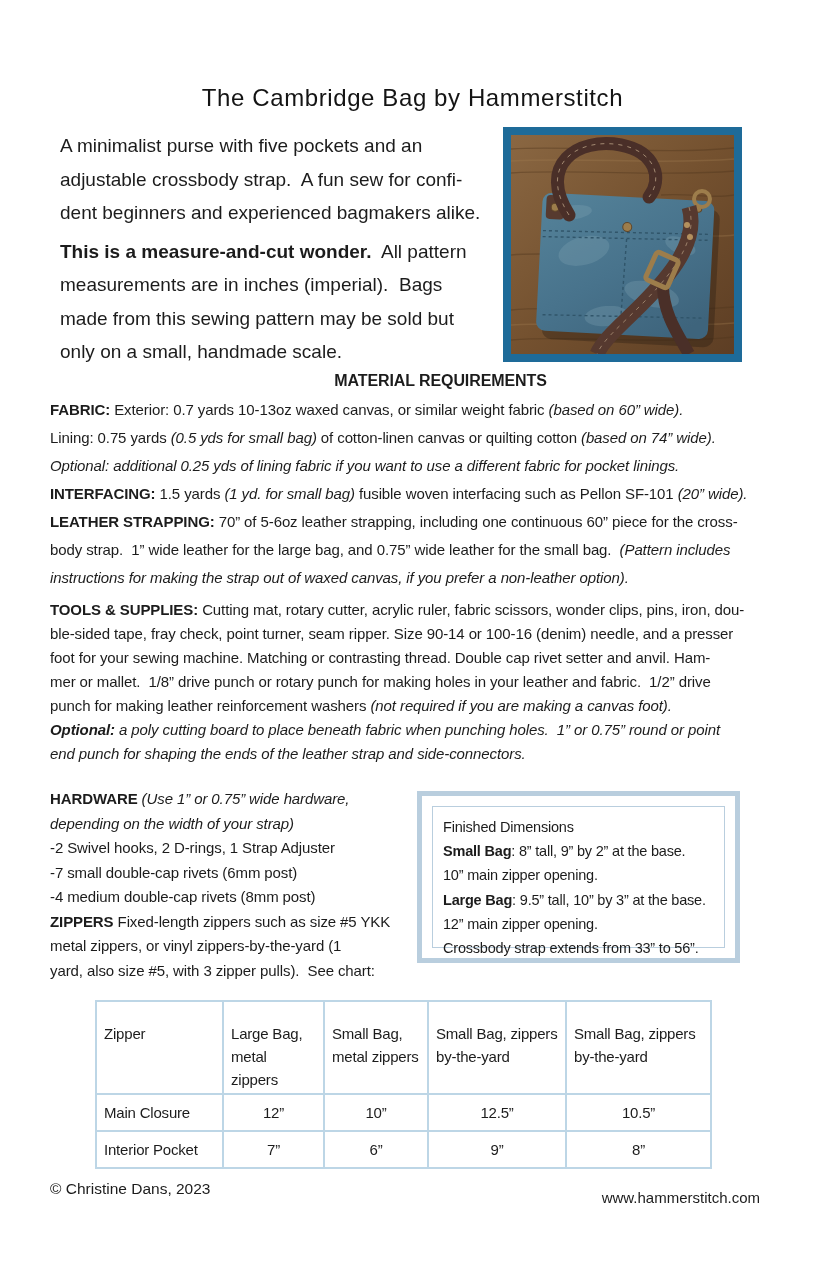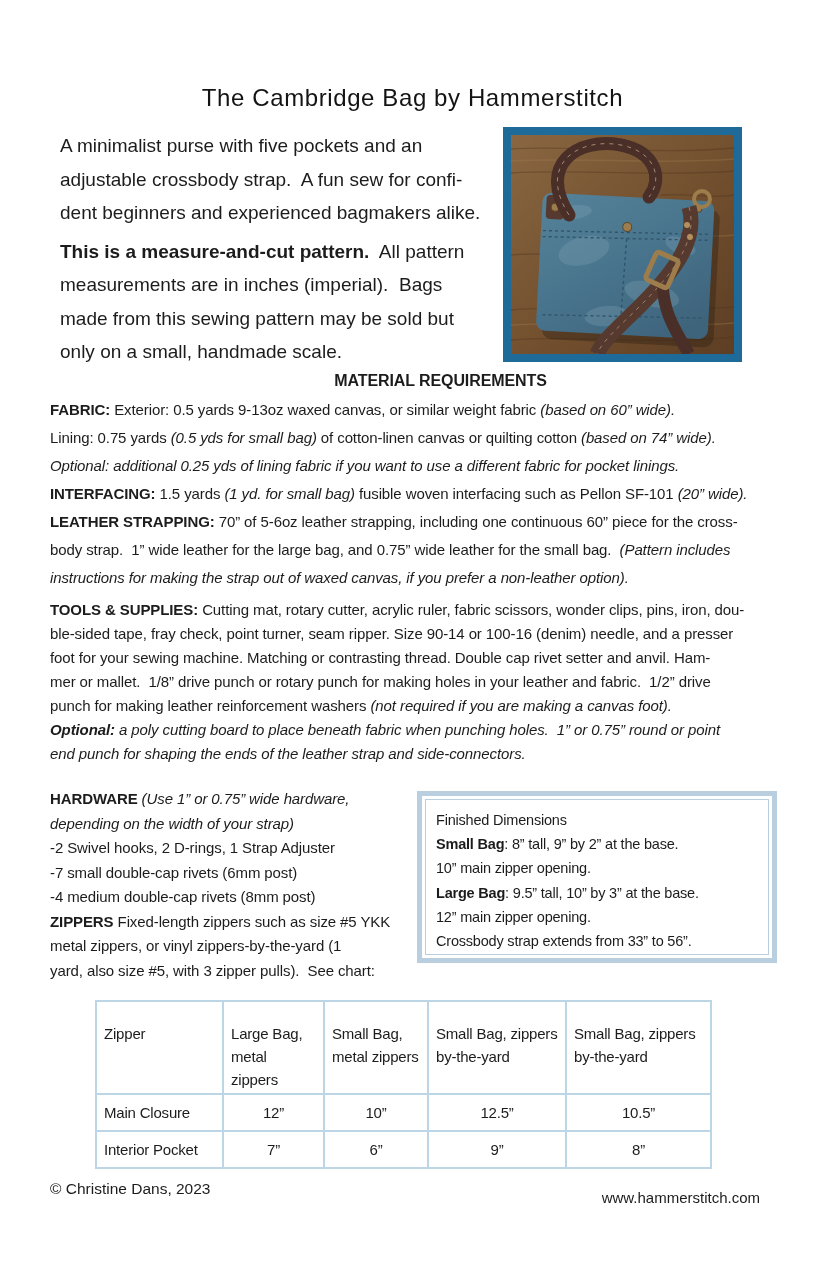--- a/index.html
+++ b/index.html
@@ -34,22 +34,22 @@
     text-align:center; font-weight:700; font-size:16px; letter-spacing:-0.1px;margin-left:28px;
   }
 
   .body-block { position:absolute; left:50px; width:745px;
     font-size:15px; letter-spacing:-0.1px; white-space:pre-wrap; }
   .materials-text { top:396px; line-height:28px; }
   .tools-text { top:598px; line-height:24px; }
   .hardware-text { top:787px; width:372px; line-height:24.5px; }
 
   .dims-box {
-    position:absolute; left:417px; top:791px; width:360px; height:172px;
-    box-sizing:border-box; border:5px solid #b9cede; padding:3px;
+    position:absolute; left:417px; top:791px; width:323px; height:172px;
+    box-sizing:border-box; border:5px solid #b9cede; padding:10px;
   }
   .dims-inner {
     box-sizing:border-box; border:1px solid #b9cede; width:100%; height:100%;
     padding:8px 10px; font-size:14.5px; letter-spacing:-0.2px; line-height:24.2px;
   }
   .dims-inner div { white-space:nowrap; }
 
   table.zipper-table {
     position:absolute; left:95px; top:1000px;
     border-collapse:collapse; table-layout:fixed;
@@ -73,21 +73,21 @@
 <body>
 
 <div class="page">
 
   <div class="page-title">The Cambridge Bag by Hammerstitch</div>
 
   <div class="intro">
     <p><span class="seg-n">A minimalist purse with five pockets and an
 adjustable crossbody strap.  A fun sew for confi-
 dent beginners and experienced bagmakers alike.</span></p>
-    <p><span class="seg-b">This is a measure-and-cut pattern.</span><span class="seg-n">  All pattern
+    <p><span class="seg-b">This is a measure-and-cut wonder.</span><span class="seg-n">  All pattern
 measurements are in inches (imperial).  Bags
 made from this sewing pattern may be sold but
 only on a small, handmade scale.</span></p>
   </div>
 
   <div class="photo-frame" title="Blue waxed canvas crossbody bag with brown leather strap on a wood table">
     <svg viewBox="0 0 223 219" width="223" height="219">
       <defs>
         <linearGradient id="wood" x1="0" y1="0" x2="1" y2="1">
           <stop offset="0" stop-color="#8a6742"></stop>
@@ -153,21 +153,21 @@
         <path d="M152,150 C152,178 166,198 178,219" fill="none" stroke="#4a2f28" stroke-width="12"></path>
         <circle cx="176" cy="90" r="3" fill="#b3905e"></circle>
         <circle cx="179" cy="102" r="3" fill="#b3905e"></circle>
       </g>
       <rect x="139" y="120" width="24" height="30" rx="3" fill="none" stroke="#9d7d4b" stroke-width="5" transform="rotate(24 151 135)"></rect>
     </svg>
   </div>
 
   <div class="section-heading">MATERIAL REQUIREMENTS</div>
 
-  <div class="body-block materials-text"><span class="seg-b">FABRIC: </span><span class="seg-n">Exterior: 0.5 yards 9-13oz waxed canvas, or similar weight fabric </span><span class="seg-i">(based on 60” wide).</span><span class="seg-n">
+  <div class="body-block materials-text"><span class="seg-b">FABRIC: </span><span class="seg-n">Exterior: 0.7 yards 10-13oz waxed canvas, or similar weight fabric </span><span class="seg-i">(based on 60” wide).</span><span class="seg-n">
 Lining: 0.75 yards </span><span class="seg-i">(0.5 yds for small bag)</span><span class="seg-n"> of cotton-linen canvas or quilting cotton </span><span class="seg-i">(based on 74” wide).</span><span class="seg-i">
 Optional: additional 0.25 yds of lining fabric if you want to use a different fabric for pocket linings.</span><span class="seg-b">
 INTERFACING: </span><span class="seg-n">1.5 yards </span><span class="seg-i">(1 yd. for small bag)</span><span class="seg-n"> fusible woven interfacing such as Pellon SF-101 </span><span class="seg-i">(20” wide).</span><span class="seg-b">
 LEATHER STRAPPING: </span><span class="seg-n">70” of 5-6oz leather strapping, including one continuous 60” piece for the cross-
 body strap.  1” wide leather for the large bag, and 0.75” wide leather for the small bag.  </span><span class="seg-i">(Pattern includes
 instructions for making the strap out of waxed canvas, if you prefer a non-leather option).</span></div>
 
   <div class="body-block tools-text"><span class="seg-b">TOOLS &amp; SUPPLIES: </span><span class="seg-n">Cutting mat, rotary cutter, acrylic ruler, fabric scissors, wonder clips, pins, iron, dou-
 ble-sided tape, fray check, point turner, seam ripper. Size 90-14 or 100-16 (denim) needle, and a presser
 foot for your sewing machine. Matching or contrasting thread. Double cap rivet setter and anvil. Ham-

